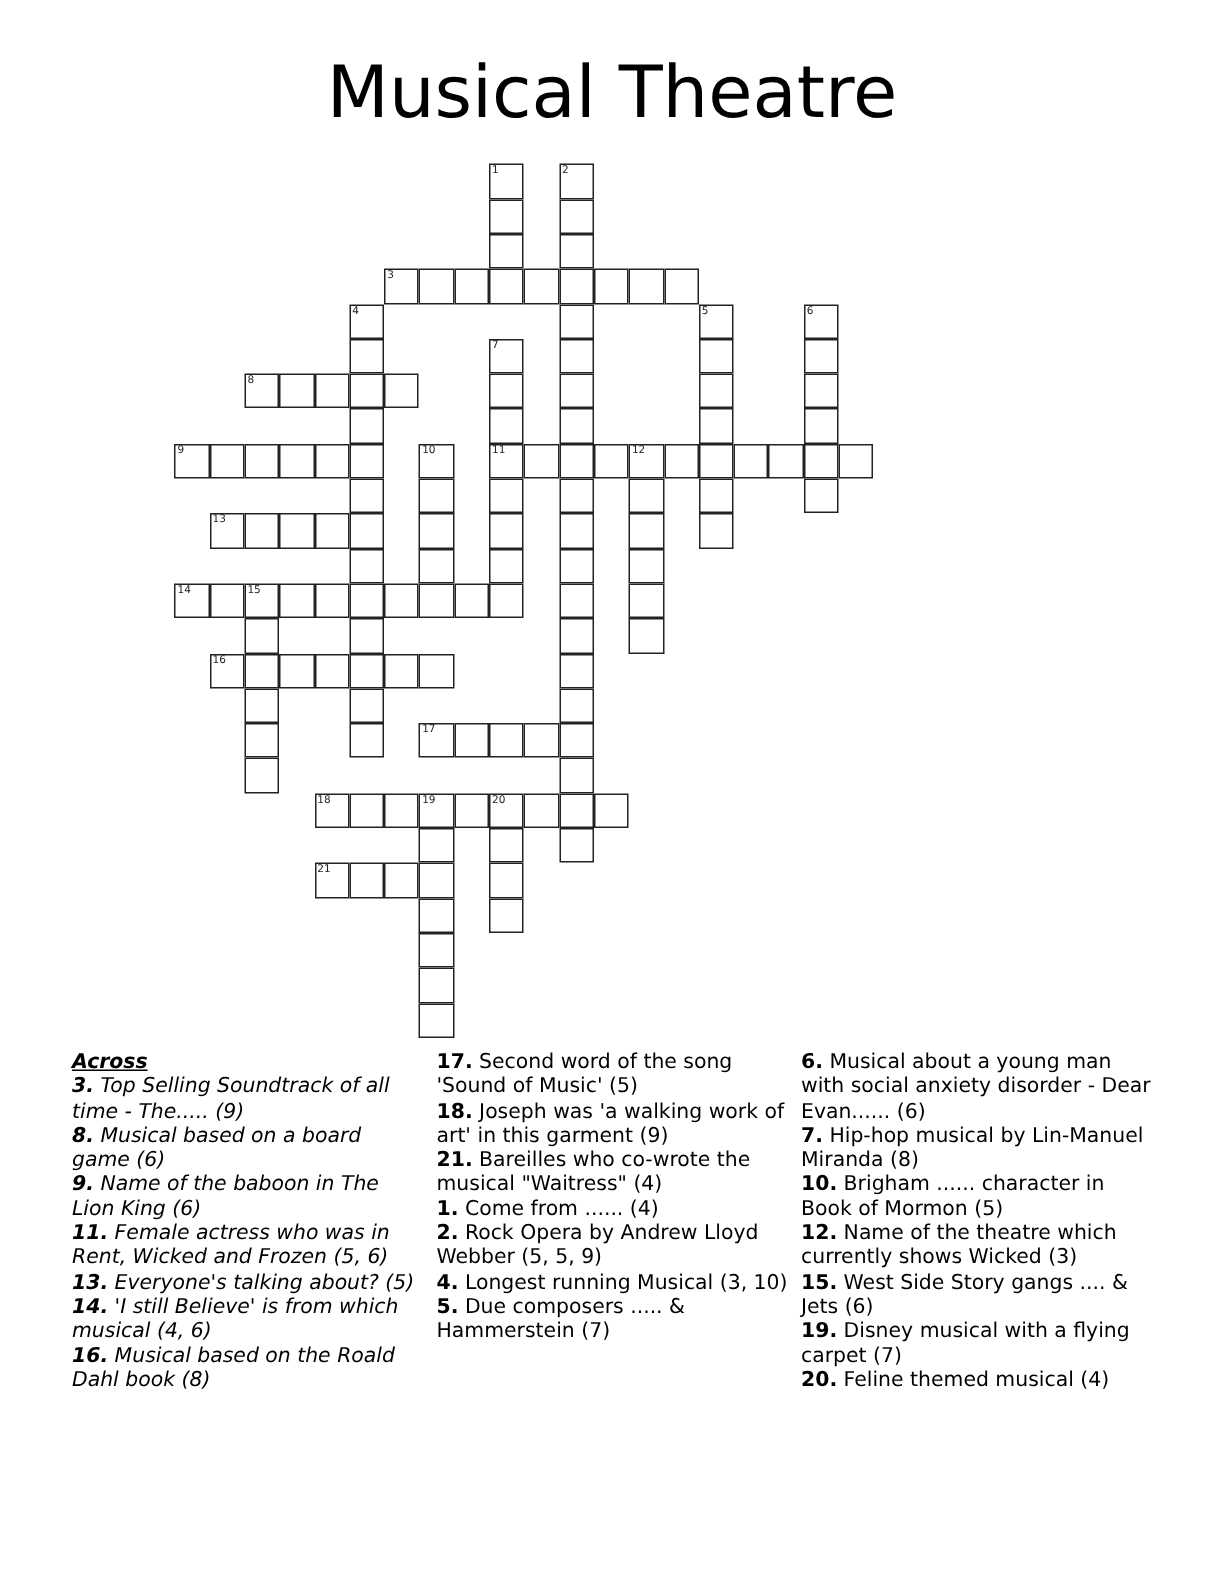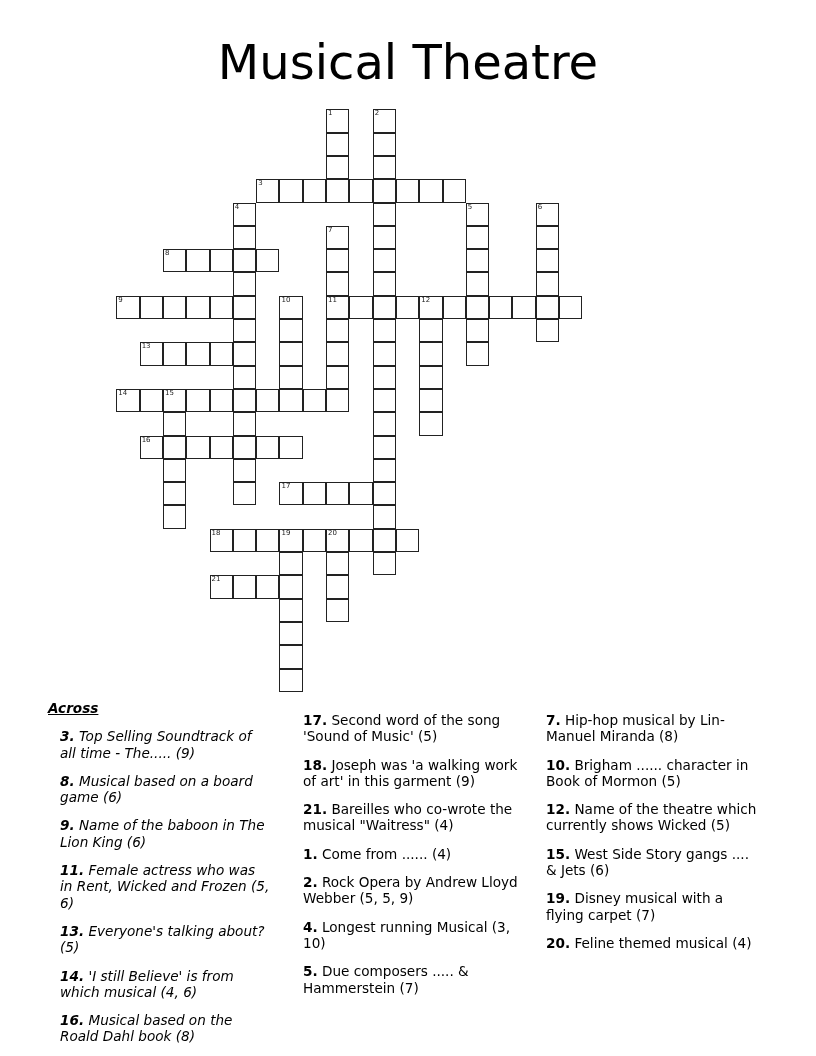--- a/index.html
+++ b/index.html
@@ -9,21 +9,21 @@
            font-size:48px; line-height:60px; font-weight:normal; }
   .grid { position:absolute; left:117px; top:110px; width:700px; height:600px; }
   .cell { position:absolute; width:23.3px; height:23.3px; box-sizing:border-box;
           border:1.3px solid #222; background:#fff; margin-left:-0.65px; margin-top:-0.65px; }
   .cell .num { position:absolute; left:1px; top:-1px; font-size:7px; line-height:9px; color:#222; }
   .clues { position:absolute; top:700px; font-size:13.6px; line-height:16.3px; }
   .col1 { left:48px; width:235px;font-style:italic; }
   .col2 { left:291px; width:240px; }
   .col3 { left:534px; width:240px; }
   .heading { font-weight:bold; text-decoration:underline; }
-  .clue { margin:12px; }
+  .clue { margin:0; }
   .clue b { font-weight:bold; }
 </style>
 </head>
 <body>
 
 <div class="title">Musical Theatre</div>
 
 <div class="grid" id="grid">
     <div class="cell" style="left: 209.7px; top: 0px;">
       <span class="num">1</span>
@@ -227,20 +227,21 @@
   <div id="c2d">
       <div class="clue"><b>1.</b><span> Come from ...... (4)</span></div>
       <div class="clue"><b>2.</b><span> Rock Opera by Andrew Lloyd Webber (5, 5, 9)</span></div>
       <div class="clue"><b>4.</b><span> Longest running Musical (3, 10)</span></div>
       <div class="clue"><b>5.</b><span> Due composers ..... &amp; Hammerstein (7)</span></div>
     </div>
 </div>
 
 <div class="clues col3">
   <div id="c3">
+      <div class="clue"><b>6.</b><span> Musical about a young man with social anxiety disorder - Dear Evan...... (6)</span></div>
       <div class="clue"><b>7.</b><span> Hip-hop musical by Lin-Manuel Miranda (8)</span></div>
       <div class="clue"><b>10.</b><span> Brigham ...... character in Book of Mormon (5)</span></div>
-      <div class="clue"><b>12.</b><span> Name of the theatre which currently shows Wicked (5)</span></div>
+      <div class="clue"><b>12.</b><span> Name of the theatre which currently shows Wicked (3)</span></div>
       <div class="clue"><b>15.</b><span> West Side Story gangs .... &amp; Jets (6)</span></div>
       <div class="clue"><b>19.</b><span> Disney musical with a flying carpet (7)</span></div>
       <div class="clue"><b>20.</b><span> Feline themed musical (4)</span></div>
     </div>
 </div>
 
 </body></html>

